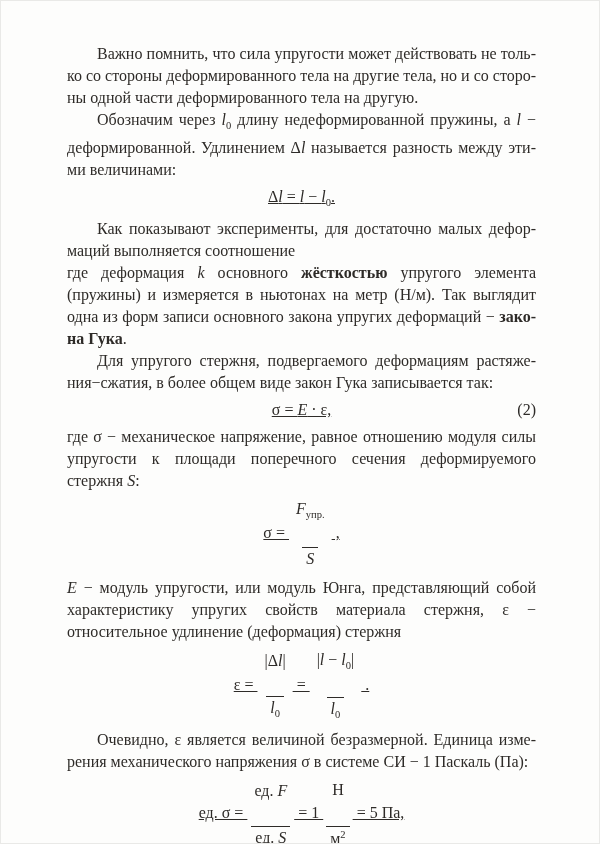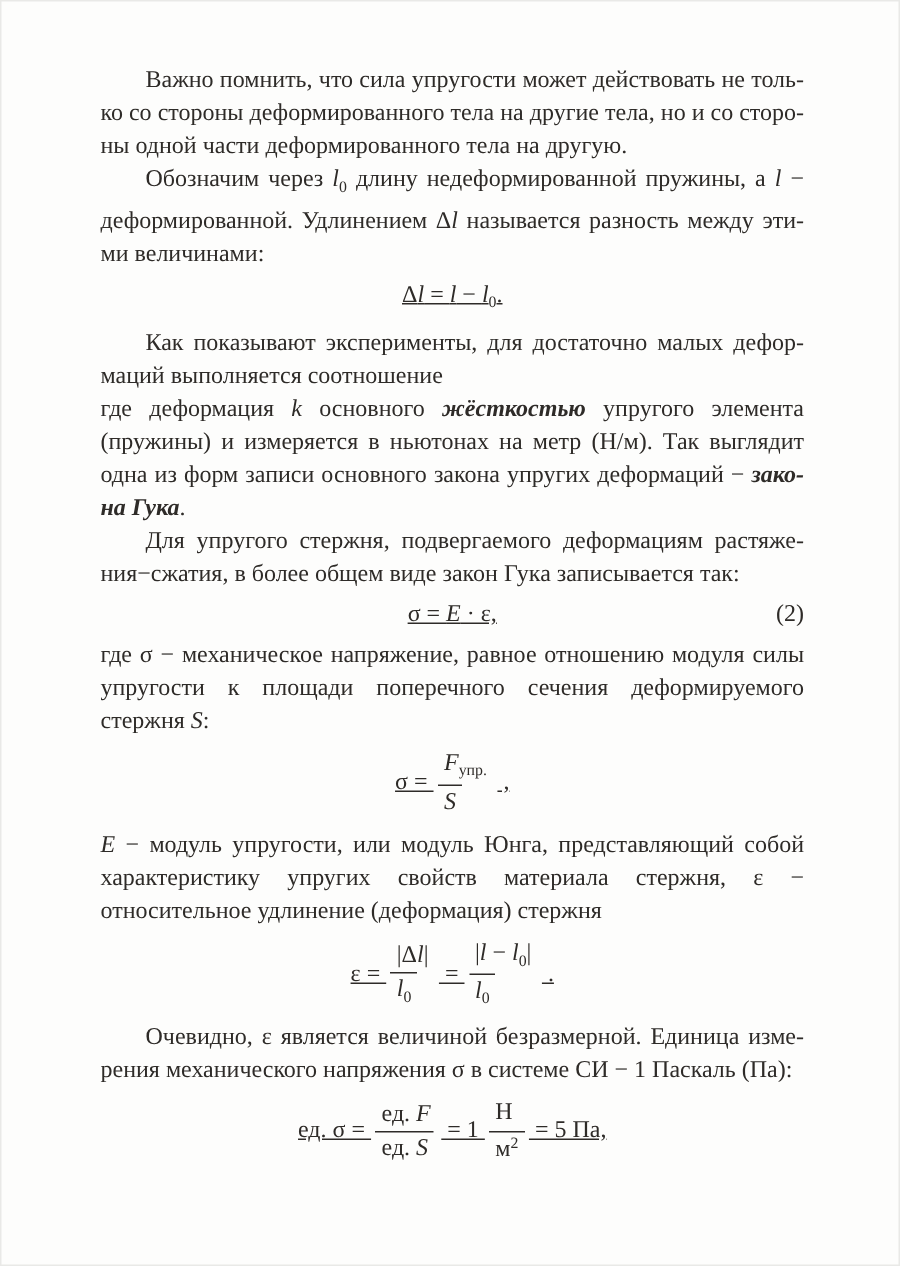--- a/index.html
+++ b/index.html
@@ -17,44 +17,45 @@
     color:#2e2b28;
   }
   .para{
     margin:0;
     text-align:justify;
     hyphens:manual;
     -webkit-hyphens:manual;
   }
   .indent{text-indent:30px;}
   .r-i{font-style:italic;}
-  .r-bi{font-style:italic;font-weight:700;}
+  .r-bi{font-weight:700;}
   .r-sub{font-size:66%;vertical-align:-0.35em;letter-spacing:0;}
   .r-sup{font-size:66%;vertical-align:0.55em;}
   .formula-row{
     position:relative;
     text-align:center;
     margin:5px 0;
     text-decoration:underline;
   }
   .formula-row.tall{margin:8px 0;}
   .math{white-space:nowrap;}
   .eq-number{
     position:absolute;
     right:0;top:50%;
     transform:translateY(-50%);
   }
   .frac{
     display:inline-flex;
     flex-direction:column;
-    align-items:flex-start;
+    align-items:center;
     text-align:center;
     vertical-align:middle;
     margin:0 3px;
     line-height:1.15;
+    gap:24px;
   }
   .frac-num{display:block;padding:0 4px 2px;}
   .frac-den{display:block;border-top:1px solid #2e2b28;padding:2px 4px 0;}
 </style>
 </head>
 <body>
 
 <div class="page">
 
   <p class="para indent"><span>Важно помнить, что сила упругости может действовать не толь­ко со стороны деформированного тела на другие тела, но и со сторо­ны одной части деформированного тела на другую.</span></p>

